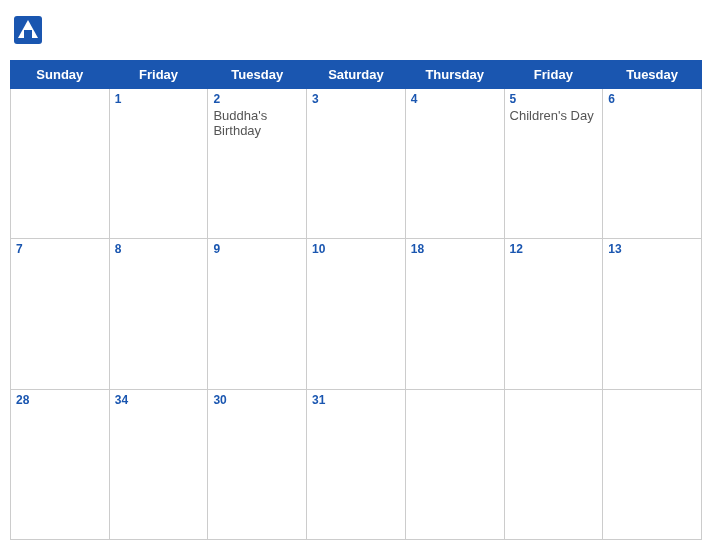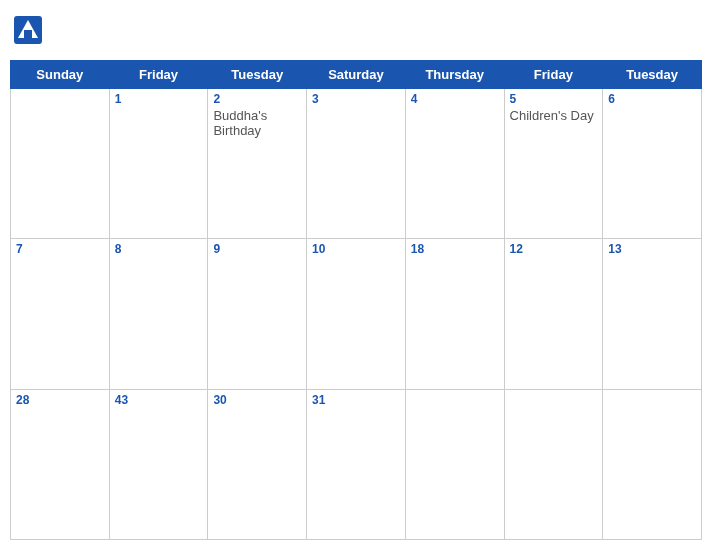--- a/index.html
+++ b/index.html
@@ -173,21 +173,21 @@
         </td>
         <td>
           <span class="day-num">13</span>
         </td>
       </tr>
       <tr>
         <td>
           <span class="day-num">28</span>
         </td>
         <td>
-          <span class="day-num">43</span>
+          <span class="day-num">34</span>
         </td>
         <td>
           <span class="day-num">30</span>
         </td>
         <td>
           <span class="day-num">31</span>
         </td>
         <td></td>
         <td></td>
         <td></td>

